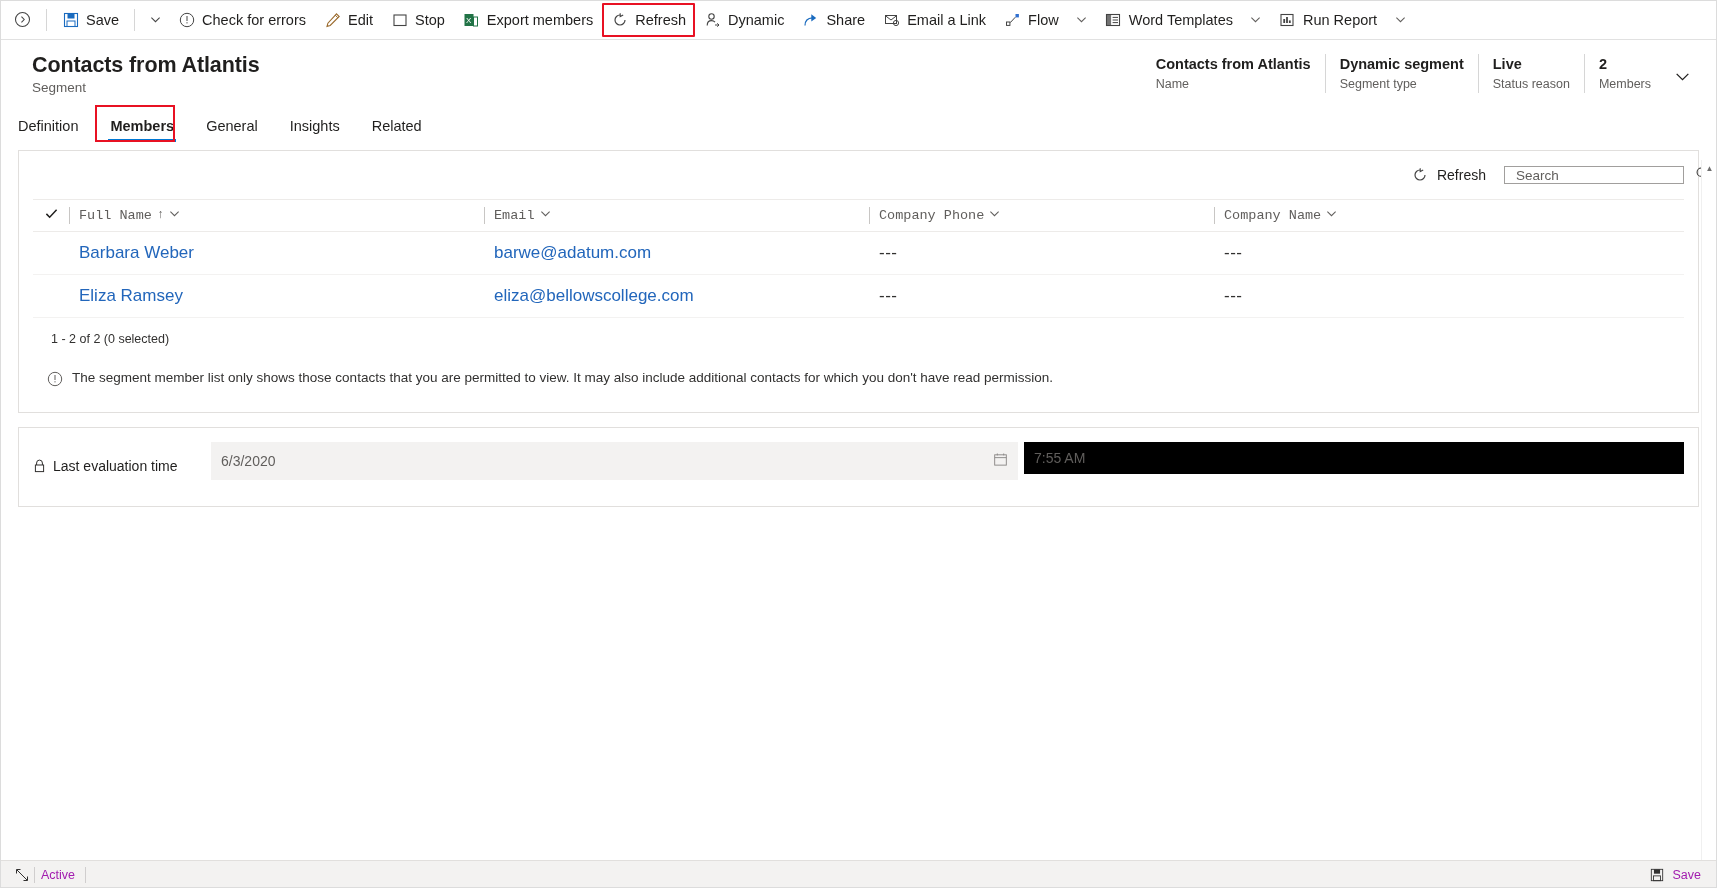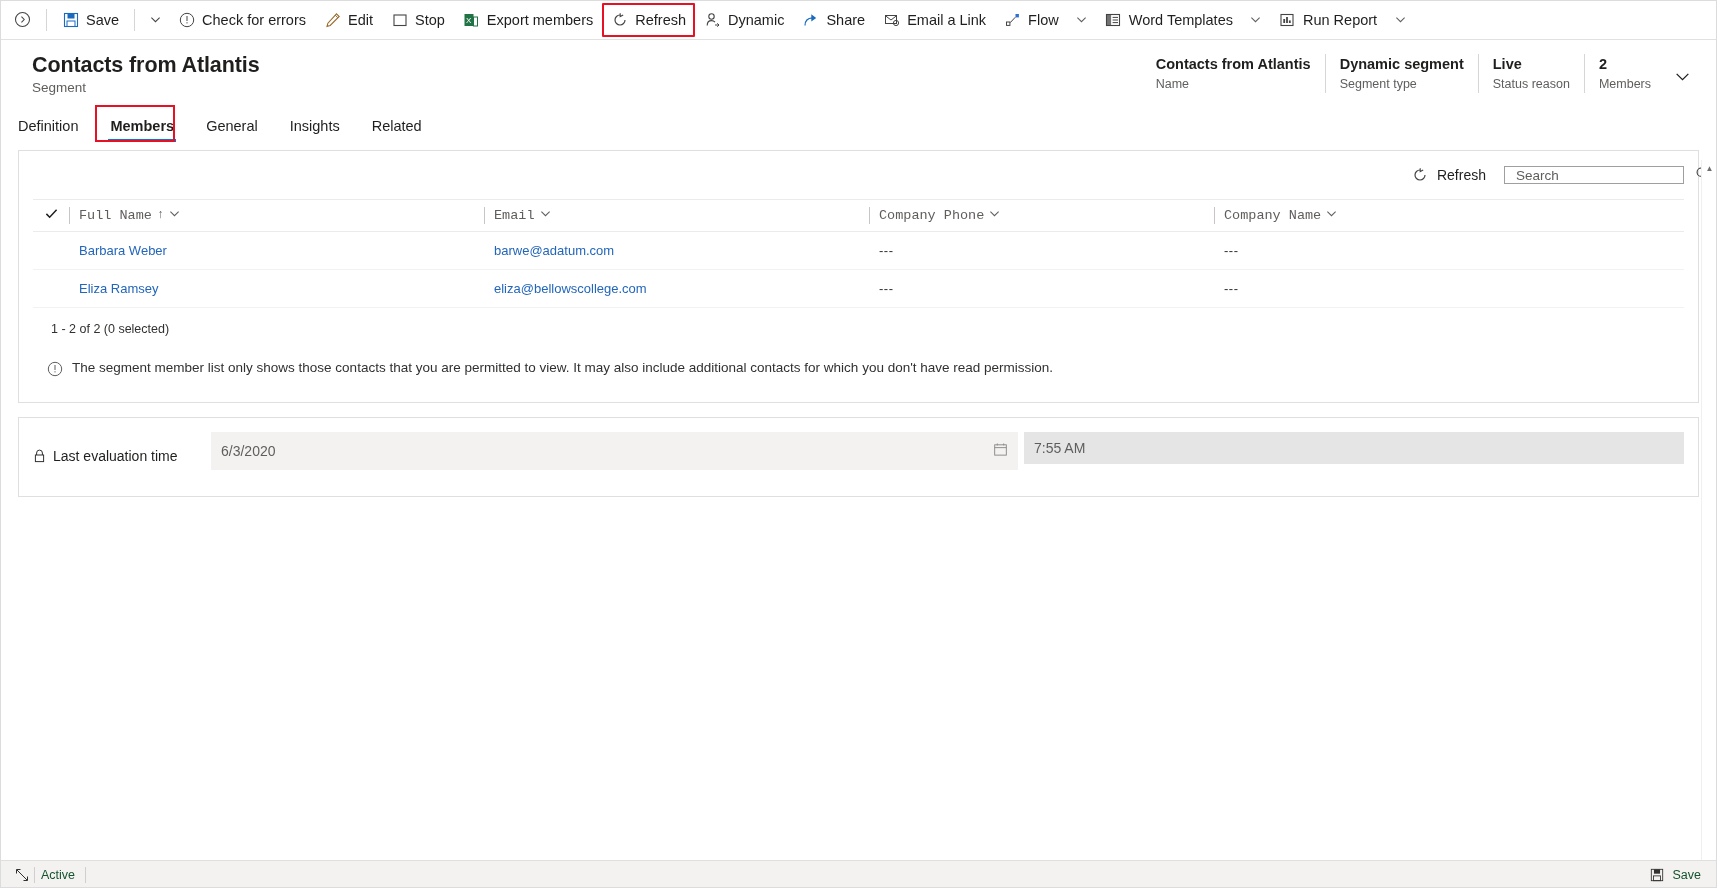--- a/index.html
+++ b/index.html
@@ -217,21 +217,21 @@
   table.gtable th .divider {
     position: absolute;
     left: 0; top: 7px; bottom: 7px;
     width: 1px;
     background: #c8c6c4;
   }
   .th-inner { display: flex; align-items: flex-start; gap: 5px; font-family: Liberation Mono, monospace; }
   .sort-arrow { font-size: 12px; color: #605e5c; }
   .hdr-chev { color: #605e5c; display: inline-flex; }
   table.gtable td {
-    font-size: 13px;
+    font-size: 17px;
     padding: 11px 0 11px 10px;
     border-bottom: 1px solid #f3f2f1;
     color: #201f1e;
     vertical-align: middle;
   }
   table.gtable td.c-check { width: 36px; }
   .celllink {
     color: #2266bb;
     cursor: default;
   }
@@ -280,21 +280,21 @@
     height: 38px;
     display: flex;
     align-items: center;
     justify-content: space-between;
     padding: 16px 10px;
     font-size: 14px;
     color: #605e5c;
   }
   .eval-time {
     width: 660px;
-    background: #e5e5e5;
+    background: #000000;
     height: 32px;
     display: flex;
     align-items: center;
     padding: 0 10px;
     font-size: 14px;
     color: #605e5c;
     flex: 0 0 auto;
   }
 
   
@@ -316,21 +316,21 @@
   .footer {
     position: absolute;
     left: 0; bottom: 0;
     width: 1717px;
     height: 28px;
     background: #f3f2f1;
     border-top: 1px solid #e1dfdd;
     display: flex;
     align-items: center;
     font-size: 12.5px;
-    color: #14532d;
+    color: #a21caf;
     padding: 0 10px;
   }
   .ft-ico { width: 24px; display: flex; align-items: center; justify-content: center; color:#323130; }
   .ft-status { padding: 0 10px 0 6px; }
   .ft-div { width: 1px; height: 16px; background: #d0cece; }
   .ft-right {
     margin-left: auto;
     display: flex; align-items: center; gap: 7px;
     padding-right: 6px;
   }

